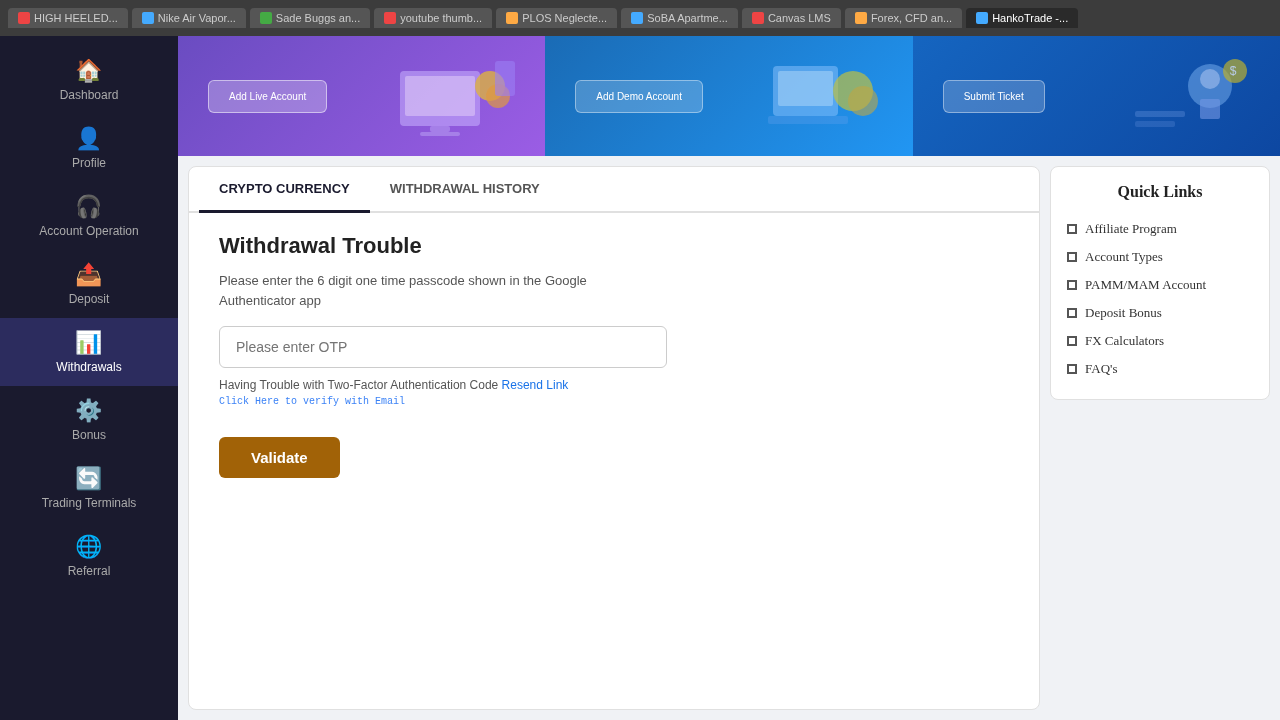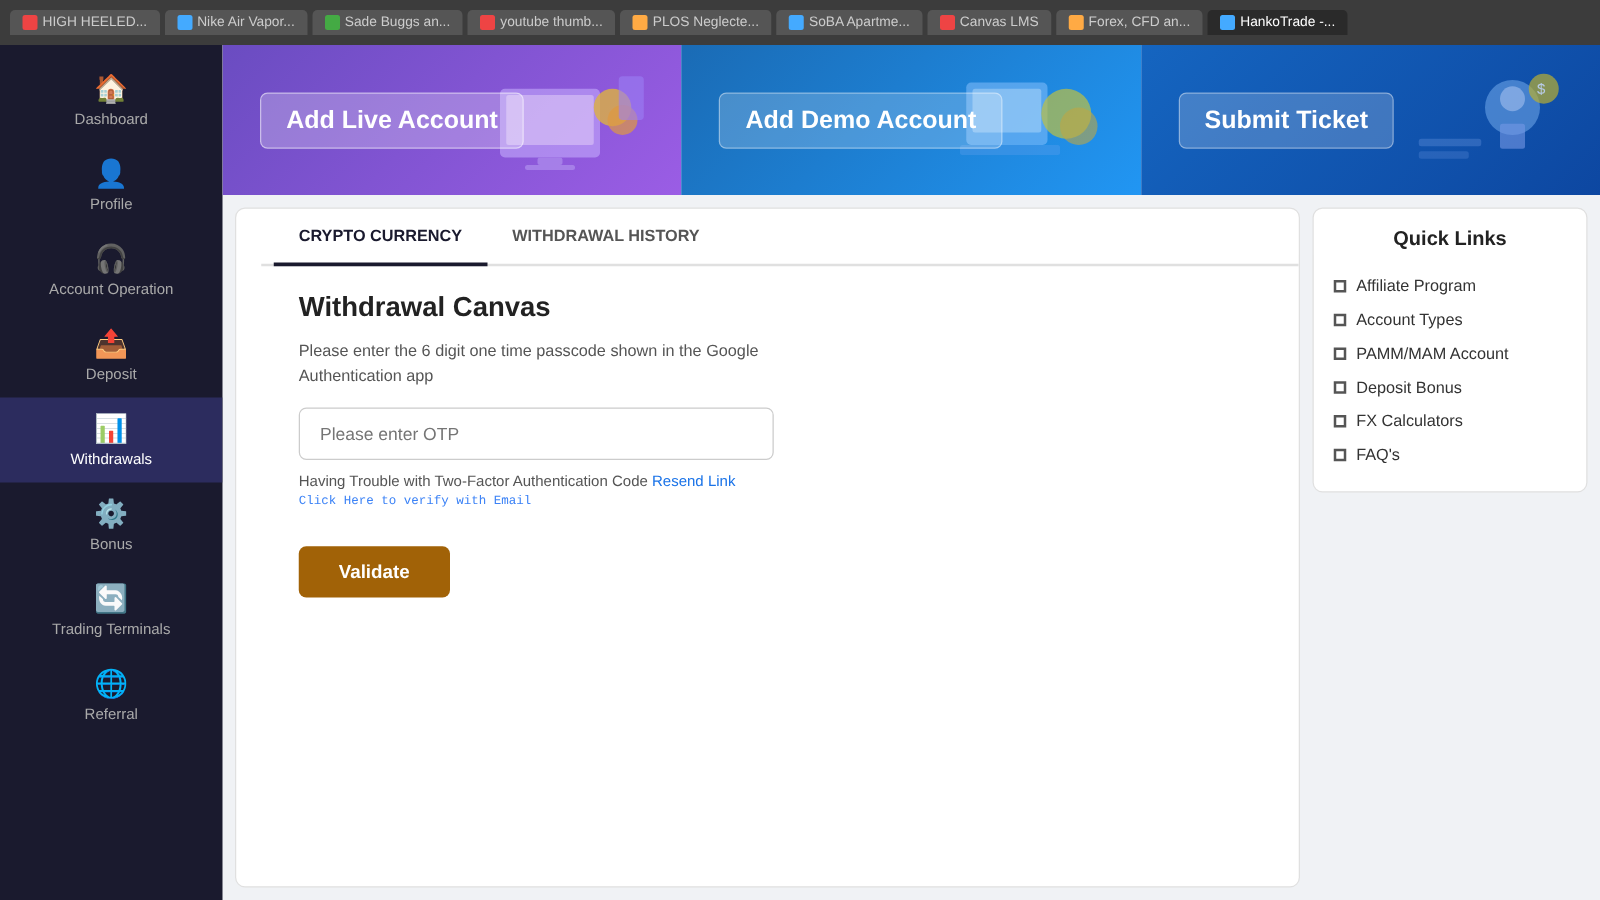--- a/index.html
+++ b/index.html
@@ -98,22 +98,22 @@
     .hero-card.blue-card {
       background: linear-gradient(135deg, #1a6bb5, #2196f3);
     }
     .hero-card.dark-card {
       background: linear-gradient(135deg, #1565c0, #0d47a1);
     }
     .hero-btn {
       padding: 10px 20px;
       border: none;
       border-radius: 6px;
-      font-size: 20px;
-      font-weight: bold;
+      font-size: 10px;
+      font-weight: normal;
       cursor: pointer;
       white-space: nowrap;
       z-index: 2;
     }
     .hero-btn.purple-btn { background: rgba(255,255,255,0.25); color: #fff; border: 1px solid rgba(255,255,255,0.5); }
     .hero-btn.blue-btn { background: rgba(255,255,255,0.2); color: #fff; border: 1px solid rgba(255,255,255,0.4); }
     .hero-btn.dark-btn { background: rgba(255,255,255,0.2); color: #fff; border: 1px solid rgba(255,255,255,0.4); }
     .hero-illustration {
       position: absolute;
       right: 10px;
@@ -135,21 +135,20 @@
     }
 
     
     .content-panel {
       flex: 1;
       background: #fff;
       margin: 10px;
       border-radius: 8px;
       overflow-y: auto;
       border: 1px solid #e0e0e0;
-      padding-left: 20px;
     }
 
     
     .tabs-bar {
       display: flex;
       border-bottom: 2px solid #e0e0e0;
       padding: 0 10px;
     }
     .tab {
       padding: 14px 20px;
@@ -175,21 +174,21 @@
       color: #222;
       margin-bottom: 12px;
     }
     .form-desc {
       font-size: 13px;
       color: #555;
       margin-bottom: 16px;
       line-height: 1.5;
     }
     .otp-input {
-      width: 380px;
+      width: 448px;
       padding: 12px 16px;
       border: 1px solid #ccc;
       border-radius: 6px;
       font-size: 14px;
       color: #999;
       outline: none;
       margin-bottom: 10px;
       display: block;
     }
     .help-text {
@@ -219,20 +218,21 @@
       font-weight: 600;
       cursor: pointer;
       margin-top: 10px;
     }
 
     
     .quick-links-panel {
       width: 220px;
       flex-shrink: 0;
       margin: 10px 10px 10px 0;
+      font-family: Liberation Serif, serif;
     }
     .quick-links-box {
       background: #fff;
       border: 1px solid #e0e0e0;
       border-radius: 8px;
       padding: 16px;
     }
     .quick-links-title {
       font-size: 16px;
       font-weight: 700;
@@ -383,24 +383,24 @@
     <div class="body-area">
 
       <div class="content-panel">
 
         <div class="tabs-bar">
           <div class="tab active">CRYPTO CURRENCY</div>
           <div class="tab">WITHDRAWAL HISTORY</div>
         </div>
 
         <div class="form-area">
-          <h2 class="form-title">Withdrawal Canvas</h2>
+          <h2 class="form-title">Withdrawal Trouble</h2>
           <p class="form-desc">
             <span>Please enter the 6 digit one time passcode shown in the Google</span><br>
-            <span>Authentication app</span>
+            <span>Authenticator app</span>
           </p>
           <input class="otp-input" type="text" placeholder="Please enter OTP" style="">
           <p class="help-text">
             <span>Having Trouble with Two-Factor Authentication Code </span><a href="#" class="resend-link">Resend Link</a>
           </p>
           <p class="email-verify">Click Here to verify with Email</p>
           <button class="validate-btn">Validate</button>
         </div>
       </div>
 

